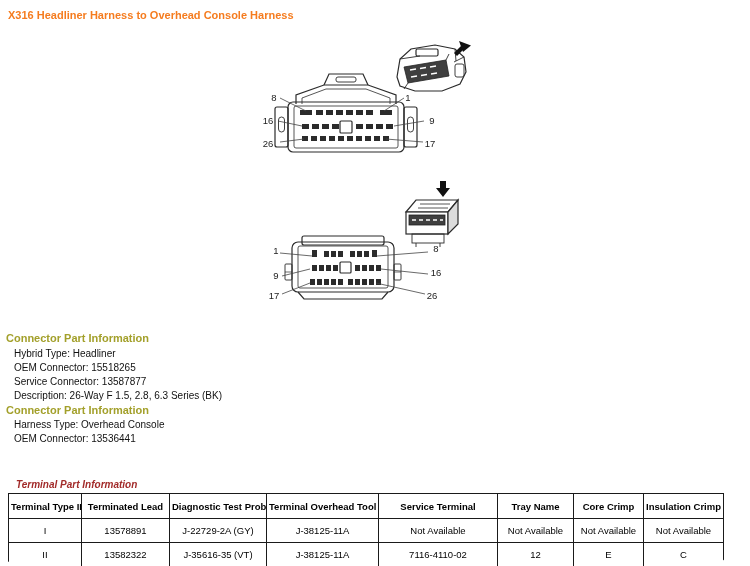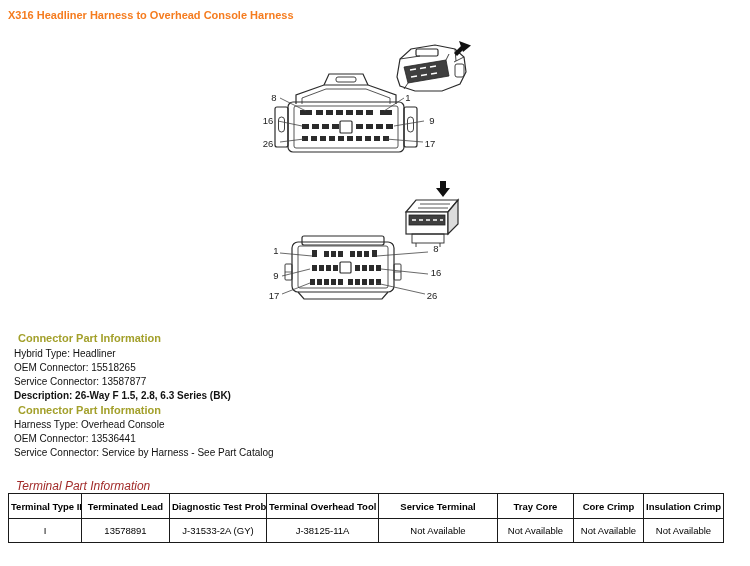--- a/index.html
+++ b/index.html
@@ -5,24 +5,24 @@
   html,body{margin:0;padding:0;}
   body{font-family:"Liberation Sans", sans-serif;}
   .page{position:relative;width:730px;height:566px;background:#ffffff;overflow:hidden;border-radius:21px;}
 
   .page-title{position:absolute;left:8px;top:9px;font-size:11px;font-weight:bold;color:#F57C1F;}
 
   .diagram{position:absolute;width:220px;height:130px;}
   .diagram svg{position:absolute;left:0;top:0;}
   .callout{position:absolute;font-size:9.5px;color:#1c1c1c;width:16px;text-align:center;}
 
-  .info-heading{position:absolute;left:18px;font-size:11px;font-weight:bold;color:#A3A02B;}
+  .info-heading{position:absolute;left:6px;font-size:11px;font-weight:bold;color:#A3A02B;}
   .info-line{position:absolute;left:14px;font-size:10px;color:#111;}
 
-  .terminal-heading{position:absolute;left:16px;top:479px;font-size:12px;font-weight:normal;font-style:italic;color:#A22B2A;}
+  .terminal-heading{position:absolute;left:16px;top:479px;font-size:10px;font-weight:bold;font-style:italic;color:#A22B2A;}
 
   table.terminal{position:absolute;left:8px;top:493px;width:715px;border-collapse:collapse;table-layout:fixed;}
   table.terminal th, table.terminal td{border:1px solid #1a1a1a;font-size:9.5px;color:#000;text-align:center;vertical-align:middle;padding:0 2px;overflow:hidden;white-space:nowrap;}
   table.terminal th{font-weight:bold;height:24px;}
   table.terminal td{height:23px;}
 </style>
 </head>
 <body>
 
 <div class="page">
@@ -181,26 +181,25 @@
     <div class="callout" style="left:10px;top:92px;">9</div>
     <div class="callout" style="left:170px;top:89px;">16</div>
     <div class="callout" style="left:8px;top:112px;">17</div>
     <div class="callout" style="left:166px;top:112px;">26</div>
   </div>
 
   <div class="info-heading" style="top:332px;">Connector Part Information</div>
   <div class="info-line" style="top:348px;">Hybrid Type: Headliner</div>
   <div class="info-line" style="top:362px;">OEM Connector: 15518265</div>
   <div class="info-line" style="top:376px;">Service Connector: 13587877</div>
-  <div class="info-line" style="top:390px;font-weight:bold;">Description: 26-Way F 1.5, 2.8, 6.3 Series (BK)</div>
+  <div class="info-line" style="top:390px;">Description: 26-Way F 1.5, 2.8, 6.3 Series (BK)</div>
 
   <div class="info-heading" style="top:404px;">Connector Part Information</div>
   <div class="info-line" style="top:419px;">Harness Type: Overhead Console</div>
   <div class="info-line" style="top:433px;">OEM Connector: 13536441</div>
-  <div class="info-line" style="top:447px;">Service Connector: Service by Harness - See Part Catalog</div>
 
   <div class="terminal-heading">Terminal Part Information</div>
 
   <table class="terminal">
     <colgroup>
       <col style="width:73px">
         <col style="width:88px">
         <col style="width:97px">
         <col style="width:112px">
       <col style="width:119px">
@@ -208,33 +207,43 @@
         <col style="width:70px">
         <col style="width:80px">
     </colgroup>
     <thead>
       <tr>
         <th>Terminal Type ID</th>
         <th>Terminated Lead</th>
         <th>Diagnostic Test Probe</th>
         <th>Terminal Overhead Tool</th>
         <th>Service Terminal</th>
-        <th>Tray Core</th>
+        <th>Tray Name</th>
         <th>Core Crimp</th>
         <th>Insulation Crimp</th>
       </tr>
     </thead>
     <tbody>
       <tr>
         <td>I</td>
         <td>13578891</td>
-        <td>J-31533-2A (GY)</td>
+        <td>J-22729-2A (GY)</td>
         <td>J-38125-11A</td>
         <td>Not Available</td>
         <td>Not Available</td>
         <td>Not Available</td>
         <td>Not Available</td>
+      </tr>
+      <tr>
+        <td>II</td>
+        <td>13582322</td>
+        <td>J-35616-35 (VT)</td>
+        <td>J-38125-11A</td>
+        <td>7116-4110-02</td>
+        <td>12</td>
+        <td>E</td>
+        <td>C</td>
       </tr>
 
     </tbody>
   </table>
 
 </div>
 
 </body></html>

